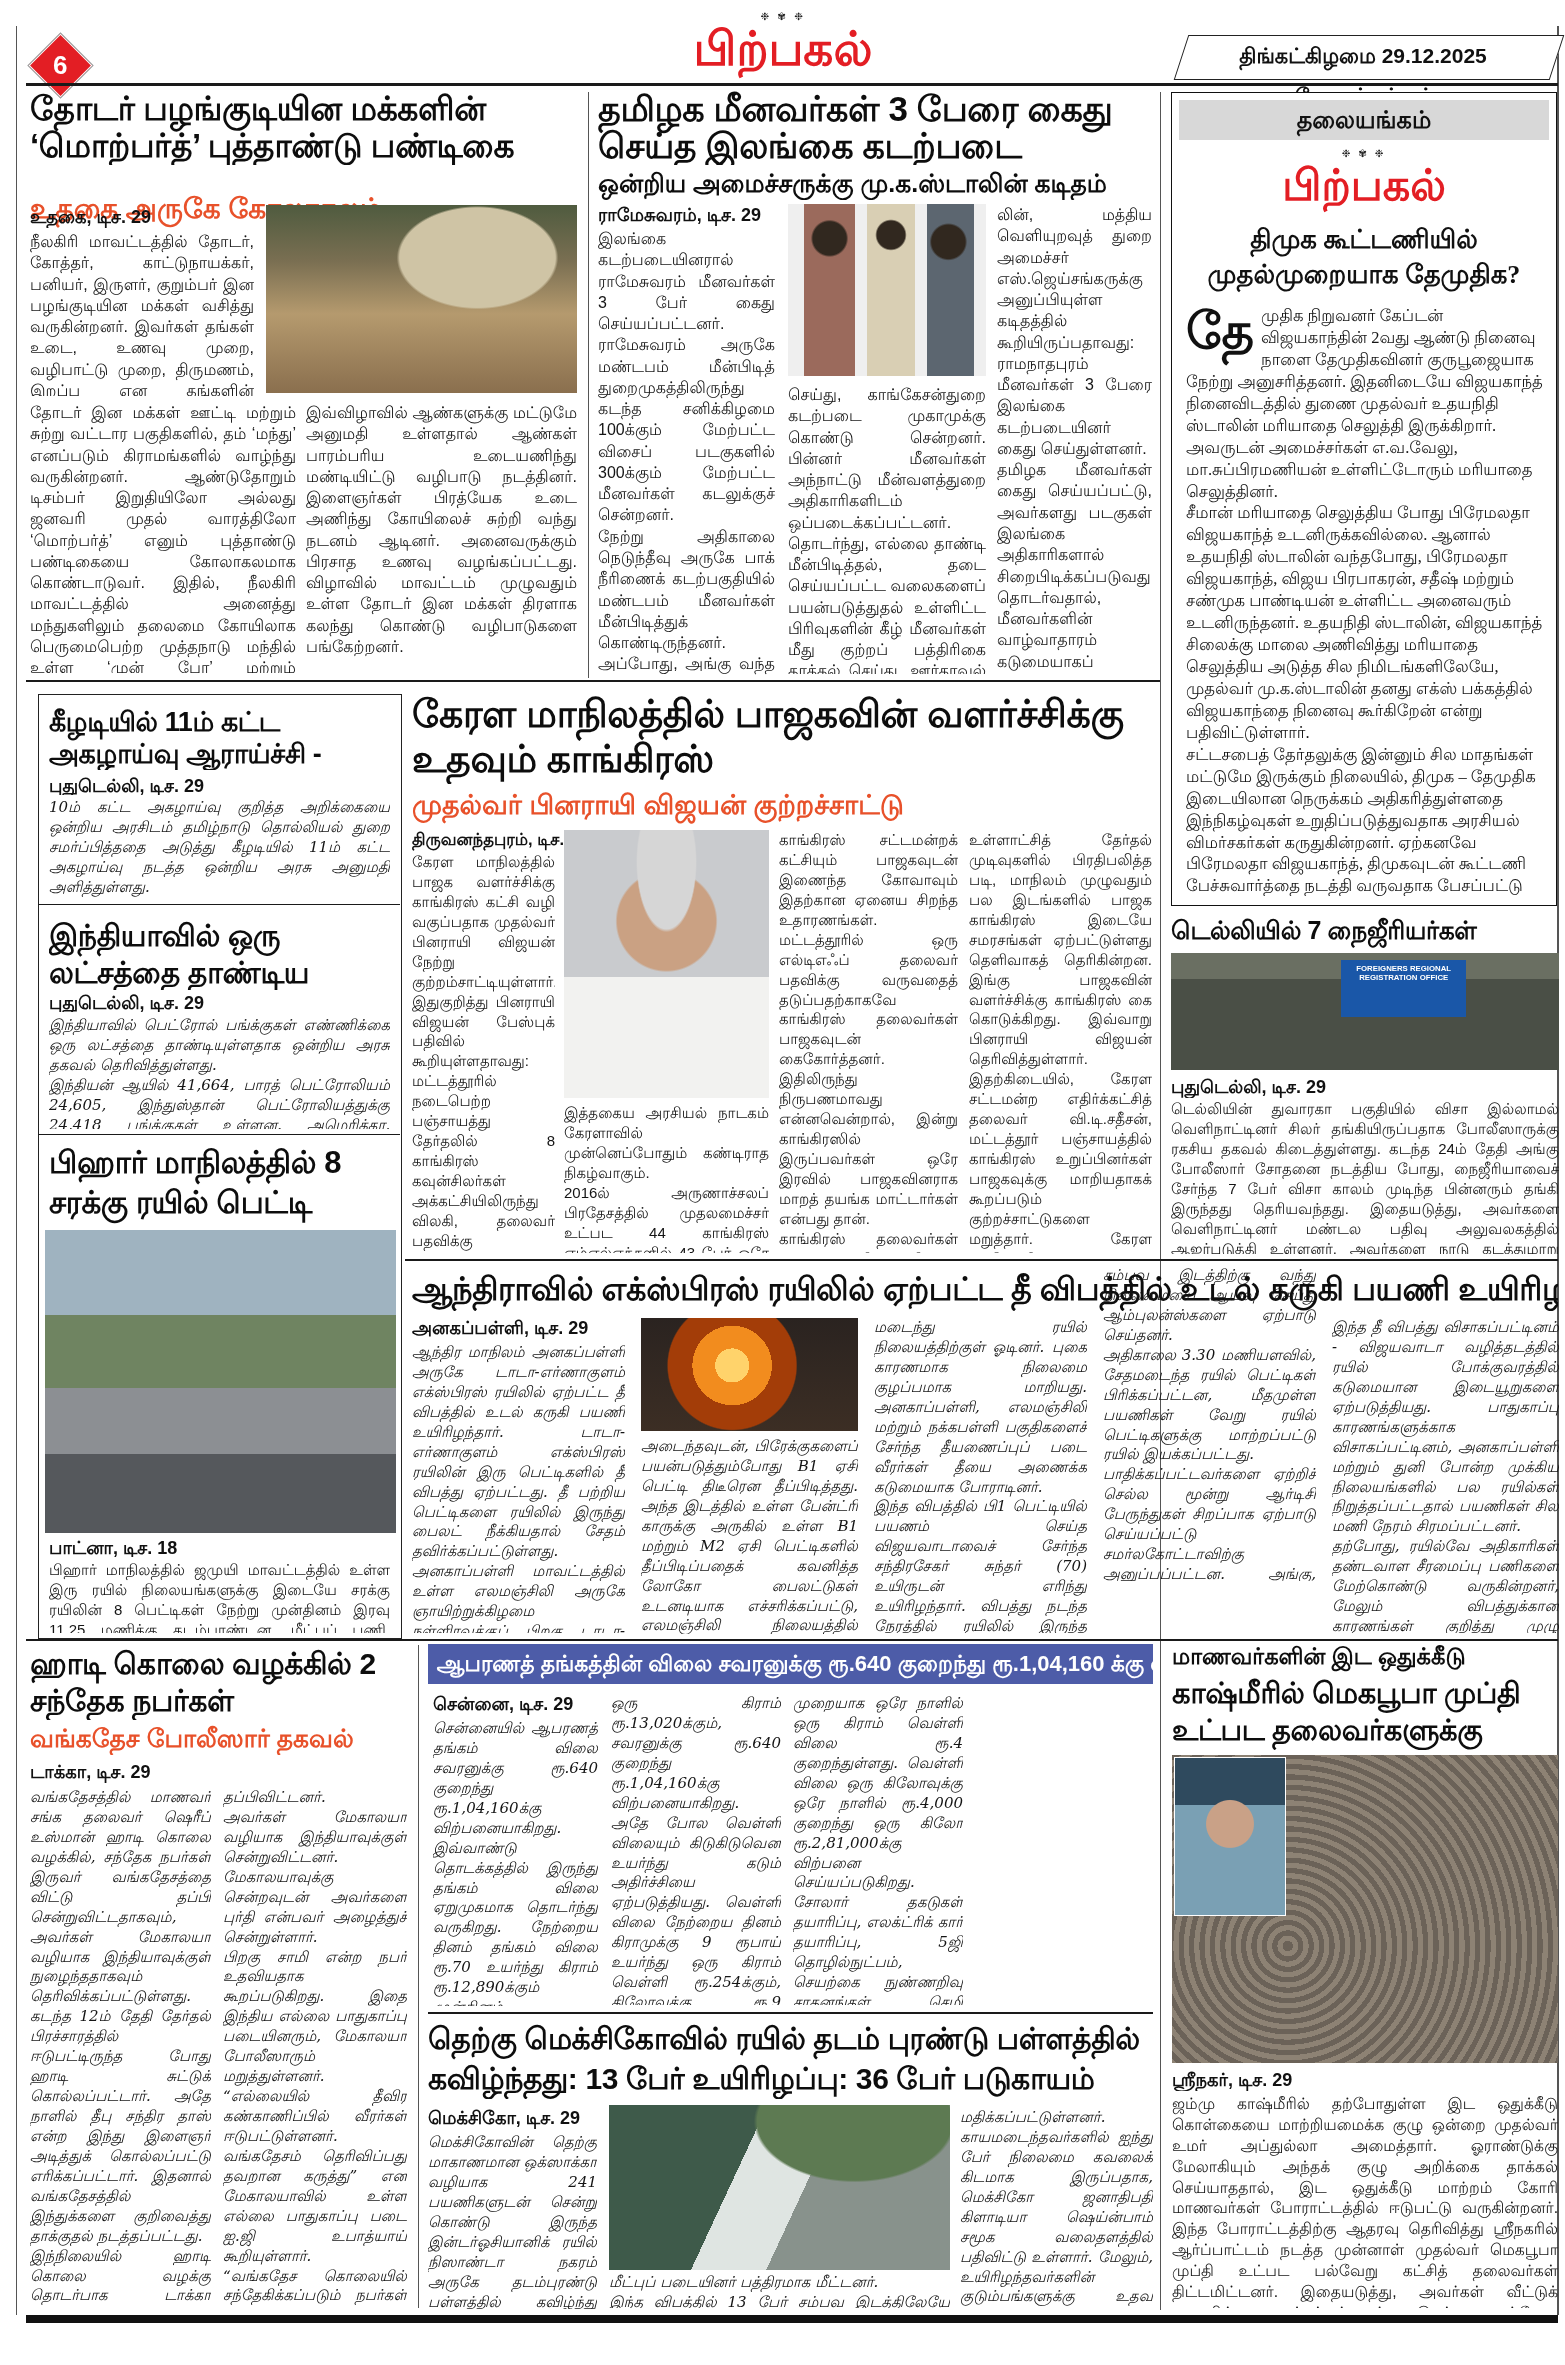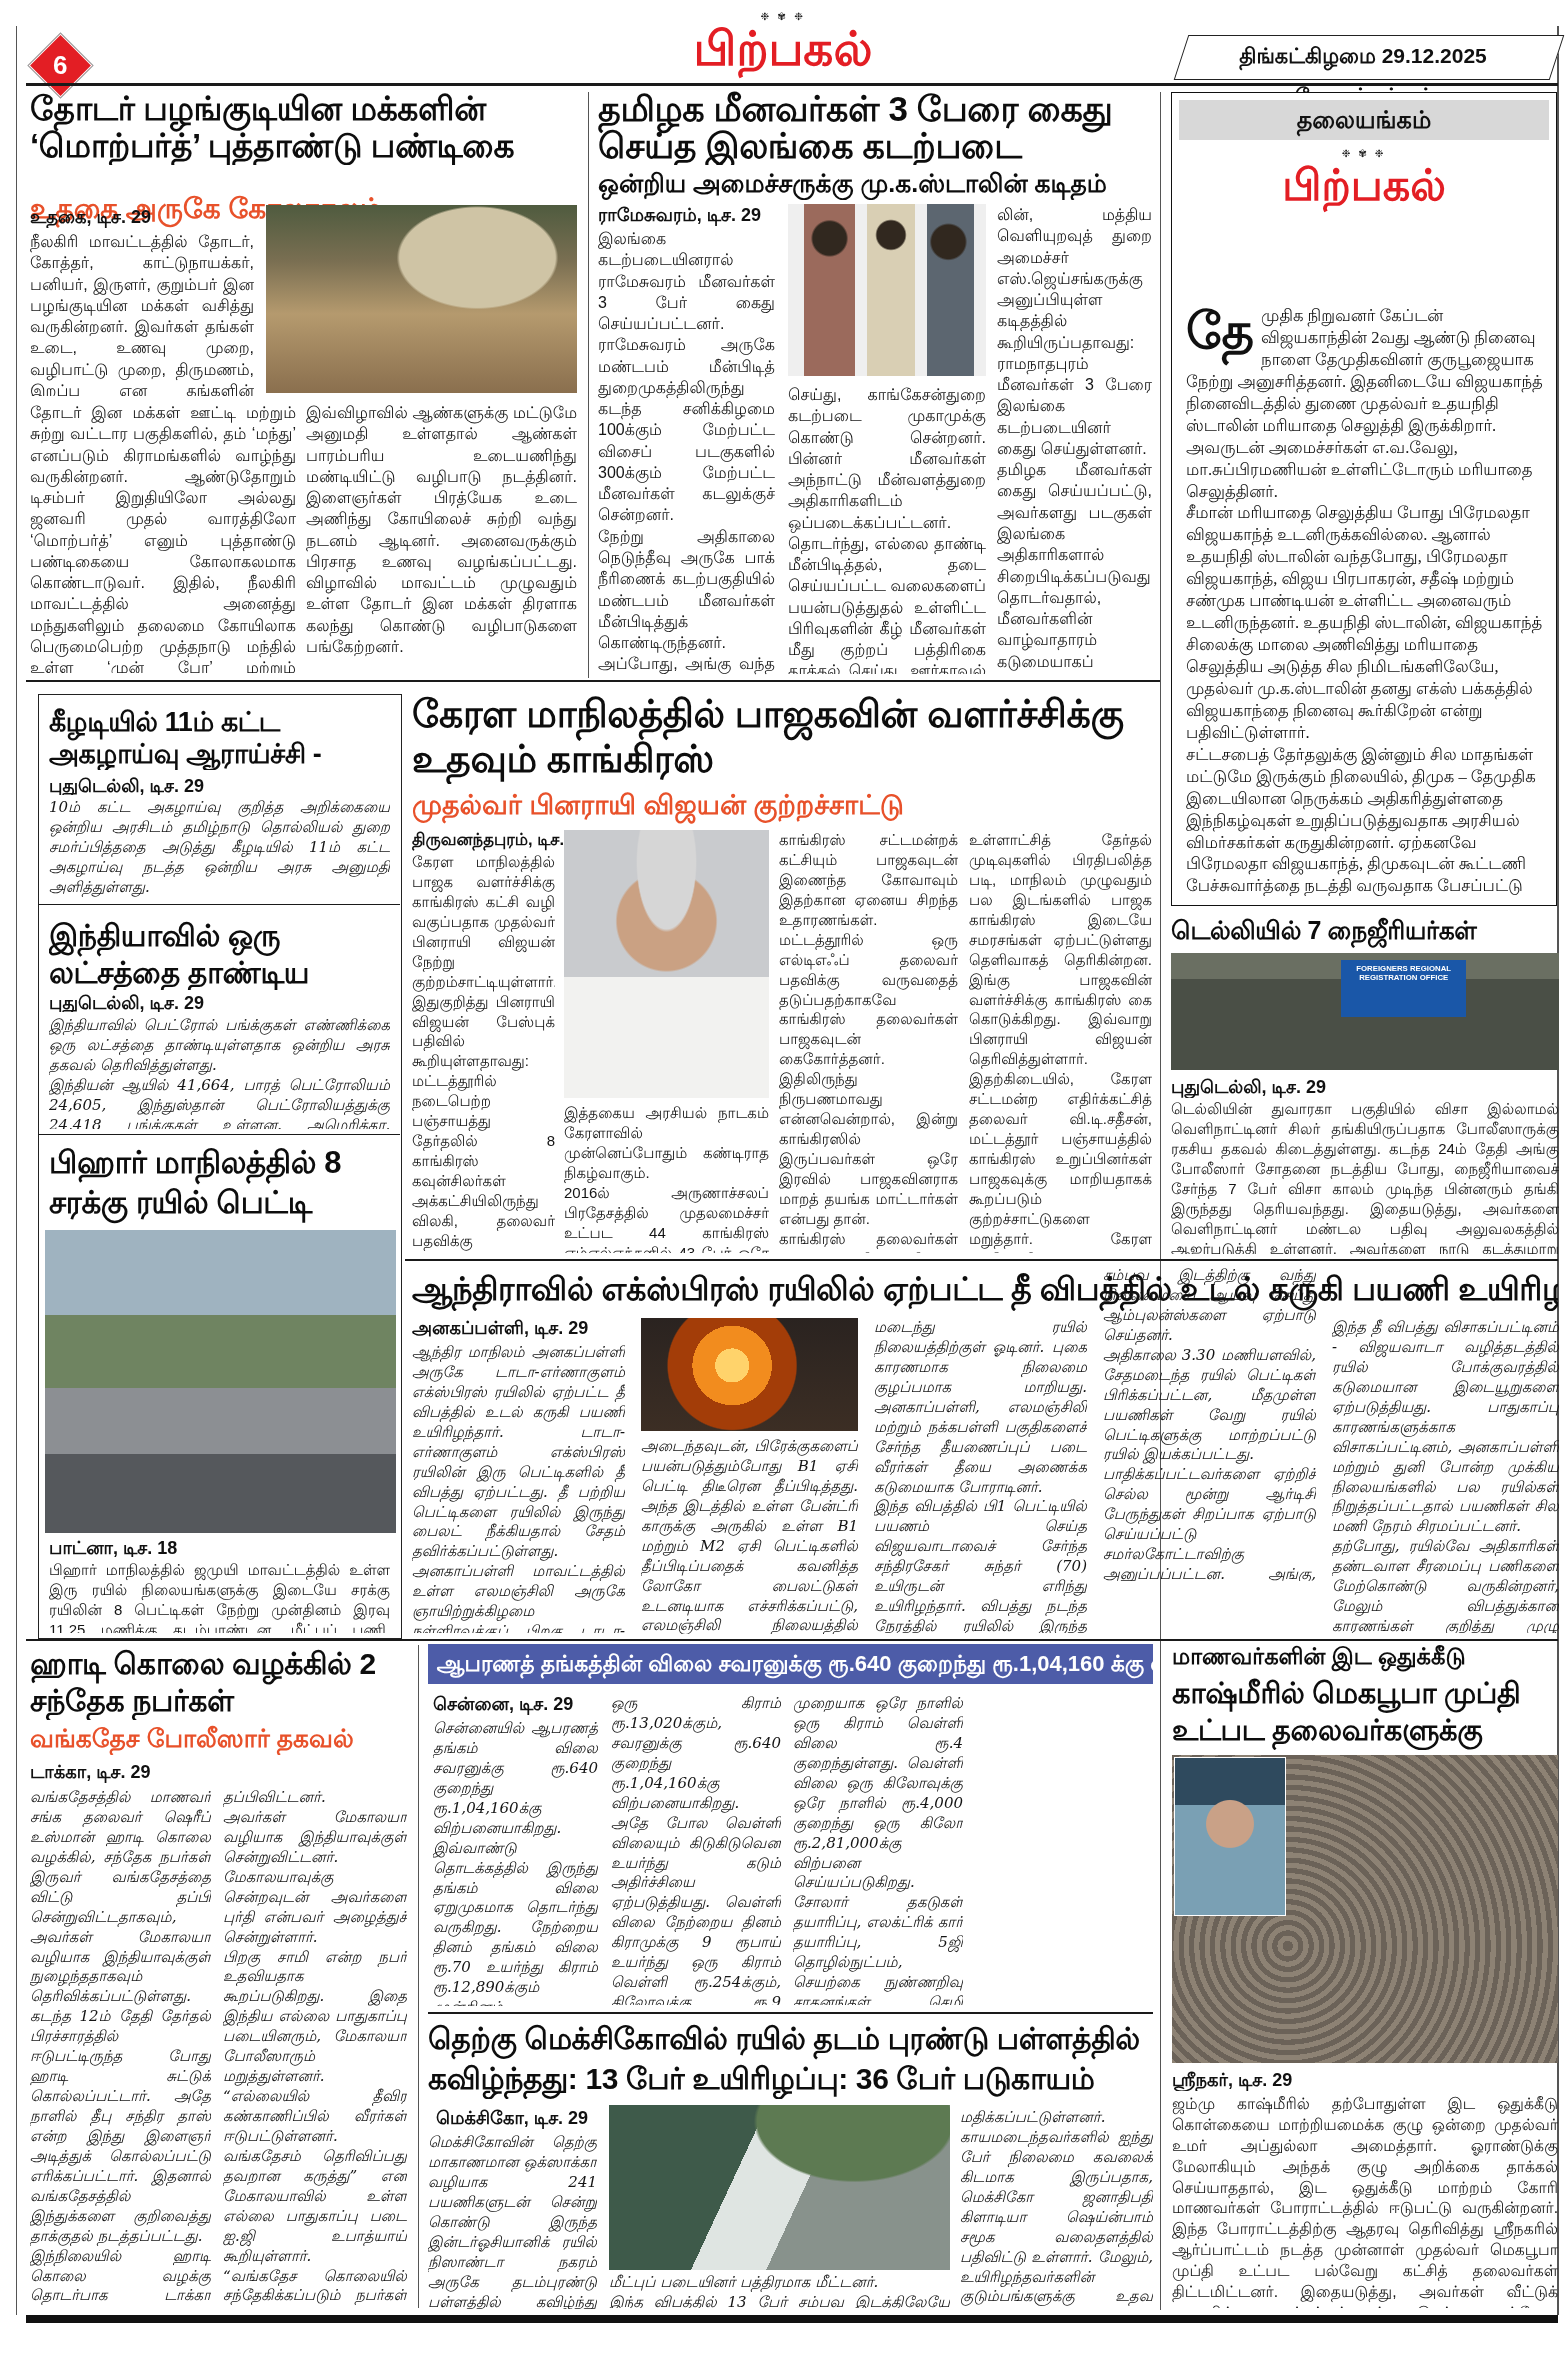--- a/index.html
+++ b/index.html
@@ -107,20 +107,21 @@
 தொடர்ந்து, எல்லை தாண்டி மீன்பிடித்தல், தடை செய்யப்பட்ட வலைகளைப் பயன்படுத்துதல் உள்ளிட்ட பிரிவுகளின் கீழ் மீனவர்கள் மீது குற்றப் பத்திரிகை தாக்கல் செய்து, ஊர்காவல் துறை நீதிமன்றத்தில் ஆஜர்படுத்தினர். இவ்வழக்கை விசாரித்த நீதிபதி, 3 பேரையும் ஜன. 7ம் தேதி வரை நீதிமன்றக் காவலில் வைக்க உத்தரவிட்டார்.
 இதனைத் தொடர்ந்து தமிழக முதல்வர் மு.க.ஸ்டா</div>
   <div class="abs bodytext" style="left:997px;top:204px;width:155px;height:471px;">லின், மத்திய வெளியுறவுத் துறை அமைச்சர் எஸ்.ஜெய்சங்கருக்கு அனுப்பியுள்ள கடிதத்தில் கூறியிருப்பதாவது: ராமநாதபுரம் மீனவர்கள் 3 பேரை இலங்கை கடற்படையினர் கைது செய்துள்ளனர்.
 தமிழக மீனவர்கள் கைது செய்யப்பட்டு, அவர்களது படகுகள் இலங்கை அதிகாரிகளால் சிறைபிடிக்கப்படுவது தொடர்வதால், மீனவர்களின் வாழ்வாதாரம் கடுமையாகப் பாதிக்கப்பட்டுள்ளது.
 எனவே, இதுபோன்ற கைது சம்பவங்கள் நிகழாமல் தடுக்கவும், இலங்கையில் காவலில் உள்ள அனைத்து மீனவர்களையும் அவர்களது மீன்பிடிப் படகுகளையும் விரைவாக விடுவிக்கவும் உரிய தூதரக வழிகளை உடனடியாக மேற்கொள்ள வேண்டும். இவ்வாறு முதல்வர் கடிதத்தில் வலியுறுத்தியுள்ளார்.</div>
 
   <div id="edbox" class="abs" style="left:1171px;top:92px;width:384px;height:812px;">
     <div class="abs edband" style="left:7px;top:7px;width:370px;height:40px;">தலையங்கம்</div>
     <div class="abs" style="left:7px;top:54px;width:370px;text-align:center;font-size:10.4px;letter-spacing:2.6px;color:#222;">❉ ✾ ❉</div>
     <div class="abs edlogo paper-red" style="left:7px;top:68px;width:370px;">பிற்பகல்</div>
+    <div class="abs edheadline" style="left:12px;top:129px;width:360px;height:73px;">திமுக கூட்டணியில் முதல்முறையாக தேமுதிக?</div>
     <div class="abs" style="left:14px;top:212px;width:357px;height:591px;overflow:hidden;">
       <span class="dropcap">தே</span><span class="bodytext" style="display:inline;font-size:16.5px;">முதிக நிறுவனர் கேப்டன் விஜயகாந்தின் 2வது ஆண்டு நினைவு நாளை தேமுதிகவினர் குருபூஜையாக நேற்று அனுசரித்தனர். இதனிடையே விஜயகாந்த் நினைவிடத்தில் துணை முதல்வர் உதயநிதி ஸ்டாலின் மரியாதை செலுத்தி இருக்கிறார். அவருடன் அமைச்சர்கள் எ.வ.வேலு, மா.சுப்பிரமணியன் உள்ளிட்டோரும் மரியாதை செலுத்தினர்.
 சீமான் மரியாதை செலுத்திய போது பிரேமலதா விஜயகாந்த் உடனிருக்கவில்லை. ஆனால் உதயநிதி ஸ்டாலின் வந்தபோது, பிரேமலதா விஜயகாந்த், விஜய பிரபாகரன், சதீஷ் மற்றும் சண்முக பாண்டியன் உள்ளிட்ட அனைவரும் உடனிருந்தனர். உதயநிதி ஸ்டாலின், விஜயகாந்த் சிலைக்கு மாலை அணிவித்து மரியாதை செலுத்திய அடுத்த சில நிமிடங்களிலேயே, முதல்வர் மு.க.ஸ்டாலின் தனது எக்ஸ் பக்கத்தில் விஜயகாந்தை நினைவு கூர்கிறேன் என்று பதிவிட்டுள்ளார்.
 சட்டசபைத் தேர்தலுக்கு இன்னும் சில மாதங்கள் மட்டுமே இருக்கும் நிலையில், திமுக – தேமுதிக இடையிலான நெருக்கம் அதிகரித்துள்ளதை இந்நிகழ்வுகள் உறுதிப்படுத்துவதாக அரசியல் விமர்சகர்கள் கருதுகின்றனர். ஏற்கனவே பிரேமலதா விஜயகாந்த், திமுகவுடன் கூட்டணி பேச்சுவார்த்தை நடத்தி வருவதாக பேசப்பட்டு வந்தது. தேமுதிக தொடங்கப்பட்ட காலம் முதலே திமுகவுடன் ஒருமுறை கூட கூட்டணி அமைத்ததே இல்லை. 2016ஆம் ஆண்டு திமுகவுடன் தேமுதிக கூட்டணி வைக்கும் என எதிர்பார்க்கப்பட்ட நிலையில் விஜயகாந்த் 3வது அணியை உருவாக்கினார். இதனால் தேமுதிக வரலாற்றில் திமுகவுடன் முதல்முறையாக கூட்டணி அமைக்கப்படுமா? என்ற எதிர்பார்ப்பு இப்போது ஏற்பட்டுள்ளது. என்டிஏ கூட்டணியிலும் இணைய தேமுதிகவுக்கு அழைப்பு விடுக்கப்பட்டுள்ள சூழலில், பிரேமலதா விஜயகாந்த் ஜனவரி 9ஆம் தேதி தன்னுடைய முடிவை அறிவிக்க உள்ளதாக கூறியுள்ளார்.
 பிரேமலதா என்ன முடிவை எடுப்பார்? திமுக அணியில் சேருவாரா, மாட்டாரா? என்ற கேள்வியுடன் மக்கள் மன்றத்தில் விவாதம் நடந்து கொண்டிருக்கிறது!</span>
     </div>
   </div>
 
   <div class="abs headline" style="left:1171px;top:915px;width:388px;height:33px;font-size:25px;line-height:31px;">டெல்லியில் 7 நைஜீரியர்கள் பிடிபட்டனர்</div>
   <div class="abs photo ph-nigerians" style="left:1171px;top:953px;width:388px;height:117px;">
@@ -197,21 +198,21 @@
   <div class="abs goldbanner" style="left:428px;top:1644px;width:708px;height:40px;">ஆபரணத் தங்கத்தின் விலை சவரனுக்கு ரூ.640 குறைந்து ரூ.1,04,160 க்கு விற்பனை</div>
   <div class="abs dateline" style="left:433px;top:1694px;width:209px;height:21px;">சென்னை, டிச. 29</div>
   <div class="abs bodytext serif-it" style="left:433px;top:1719px;width:165px;height:287px;font-size:15px;">சென்னையில் ஆபரணத் தங்கம் விலை சவரனுக்கு ரூ.640 குறைந்து ரூ.1,04,160க்கு விற்பனையாகிறது. இவ்வாண்டு தொடக்கத்தில் இருந்து தங்கம் விலை ஏறுமுகமாக தொடர்ந்து வருகிறது. நேற்றைய தினம் தங்கம் விலை ரூ.70 உயர்ந்து கிராம் ரூ.12,890க்கும் முன்தினம்</div>
   <div class="abs bodytext serif-it" style="left:611px;top:1694px;width:170px;height:311px;font-size:15px;">ஒரு கிராம் ரூ.13,020க்கும், சவரனுக்கு ரூ.640 குறைந்து ரூ.1,04,160க்கு விற்பனையாகிறது.
 அதே போல வெள்ளி விலையும் கிடுகிடுவென உயர்ந்து கடும் அதிர்ச்சியை ஏற்படுத்தியது. வெள்ளி விலை நேற்றைய தினம் கிராமுக்கு 9 ரூபாய் உயர்ந்து ஒரு கிராம் வெள்ளி ரூ.254க்கும், கிலோவுக்கு ரூ.9 ஆயிரம் உயர்ந்து</div>
   <div class="abs bodytext serif-it" style="left:793px;top:1694px;width:170px;height:311px;font-size:15px;">முறையாக ஒரே நாளில் ஒரு கிராம் வெள்ளி விலை ரூ.4 குறைந்துள்ளது. வெள்ளி விலை ஒரு கிலோவுக்கு ஒரே நாளில் ரூ.4,000 குறைந்து ஒரு கிலோ ரூ.2,81,000க்கு விற்பனை செய்யப்படுகிறது.
 சோலார் தகடுகள் தயாரிப்பு, எலக்ட்ரிக் கார் தயாரிப்பு, 5ஜி தொழில்நுட்பம், செயற்கை நுண்ணறிவு சாதனங்கள், செமி கண்டக்டர்</div>
 
   <div class="abs rule" style="left:428px;top:2012px;width:725px;height:1.7px;"></div>
   <div class="abs headline" style="left:428px;top:2019px;width:725px;height:80px;font-size:30px;line-height:40px;">தெற்கு மெக்சிகோவில் ரயில் தடம் புரண்டு பள்ளத்தில் கவிழ்ந்தது: 13 பேர் உயிரிழப்பு: 36 பேர் படுகாயம்</div>
-  <div class="abs dateline" style="left:428px;top:2108px;width:191px;height:21px;margin-left:8px;">மெக்சிகோ, டிச. 29</div>
+  <div class="abs dateline" style="left:428px;top:2108px;width:191px;height:21px;">மெக்சிகோ, டிச. 29</div>
   <div class="abs photo ph-mexico" style="left:609px;top:2105px;width:341px;height:165px;"></div>
   <div class="abs bodytext serif-it" style="left:428px;top:2133px;width:169px;height:176px;font-size:15px;">மெக்சிகோவின் தெற்கு மாகாணமான ஒக்ஸாக்கா வழியாக 241 பயணிகளுடன் சென்று கொண்டு இருந்த இன்டர்ஓசியானிக் ரயில் நிஸாண்டா நகரம் அருகே தடம்புரண்டு பள்ளத்தில் கவிழ்ந்து விபத்துக்குள்ளானது. இந்த சம்பவம் குறித்து தகவல் அறிந்து சம்பவ இடத்திற்கு மீட்பு படையினர் விரைந்தனர். நீண்ட நேரம் மீட்பு பணிகள் முழுவீச்சில் நடந்தது. விபத்தில் சிக்கிய 193 பேரை</div>
   <div class="abs bodytext serif-it" style="left:609px;top:2273px;width:341px;height:35px;font-size:15px;">மீட்புப் படையினர் பத்திரமாக மீட்டனர்.
 இந்த விபத்தில் 13 பேர் சம்பவ இடத்திலேயே உயிரிழந்தனர். மேலும் 98 பேர் காயம் அடைந்தனர். இவர்களில் 36 பேர் பலத்த காயம் அடைந்து சிகிச்சைக்காக மருத்துவமனையில் அனு</div>
   <div class="abs bodytext serif-it" style="left:960px;top:2108px;width:193px;height:200px;font-size:15px;">மதிக்கப்பட்டுள்ளனர். காயமடைந்தவர்களில் ஐந்து பேர் நிலைமை கவலைக் கிடமாக இருப்பதாக, மெக்சிகோ ஜனாதிபதி கிளாடியா ஷெய்ன்பாம் சமூக வலைதளத்தில் பதிவிட்டு உள்ளார். மேலும், உயிரிழந்தவர்களின் குடும்பங்களுக்கு உதவ அதிகாரிகள் சம்பவ இடத்திற்கு அனுப்பப்பட்டுள்ளதாகவும் அவர் கூறினார். இந்த விபத்திற்கான காரணம் குறித்து அதிகாரிகள் விசாரணை நடத்தி வருகின்றனர்.</div>
 
   <div class="abs kicker" style="left:1172px;top:1644px;width:386px;height:28px;">மாணவர்களின் இட ஒதுக்கீடு போராட்டம்:</div>
   <div class="abs headline" style="left:1172px;top:1675px;width:386px;height:75px;font-size:29px;line-height:37px;">காஷ்மீரில் மெகபூபா முப்தி உட்பட தலைவர்களுக்கு வீட்டுக் காவல்</div>
   <div class="abs photo ph-protest" style="left:1172px;top:1755px;width:386px;height:308px;">
     <div class="abs inset" style="left:1.7px;top:1.7px;width:110px;height:157px;"></div>

